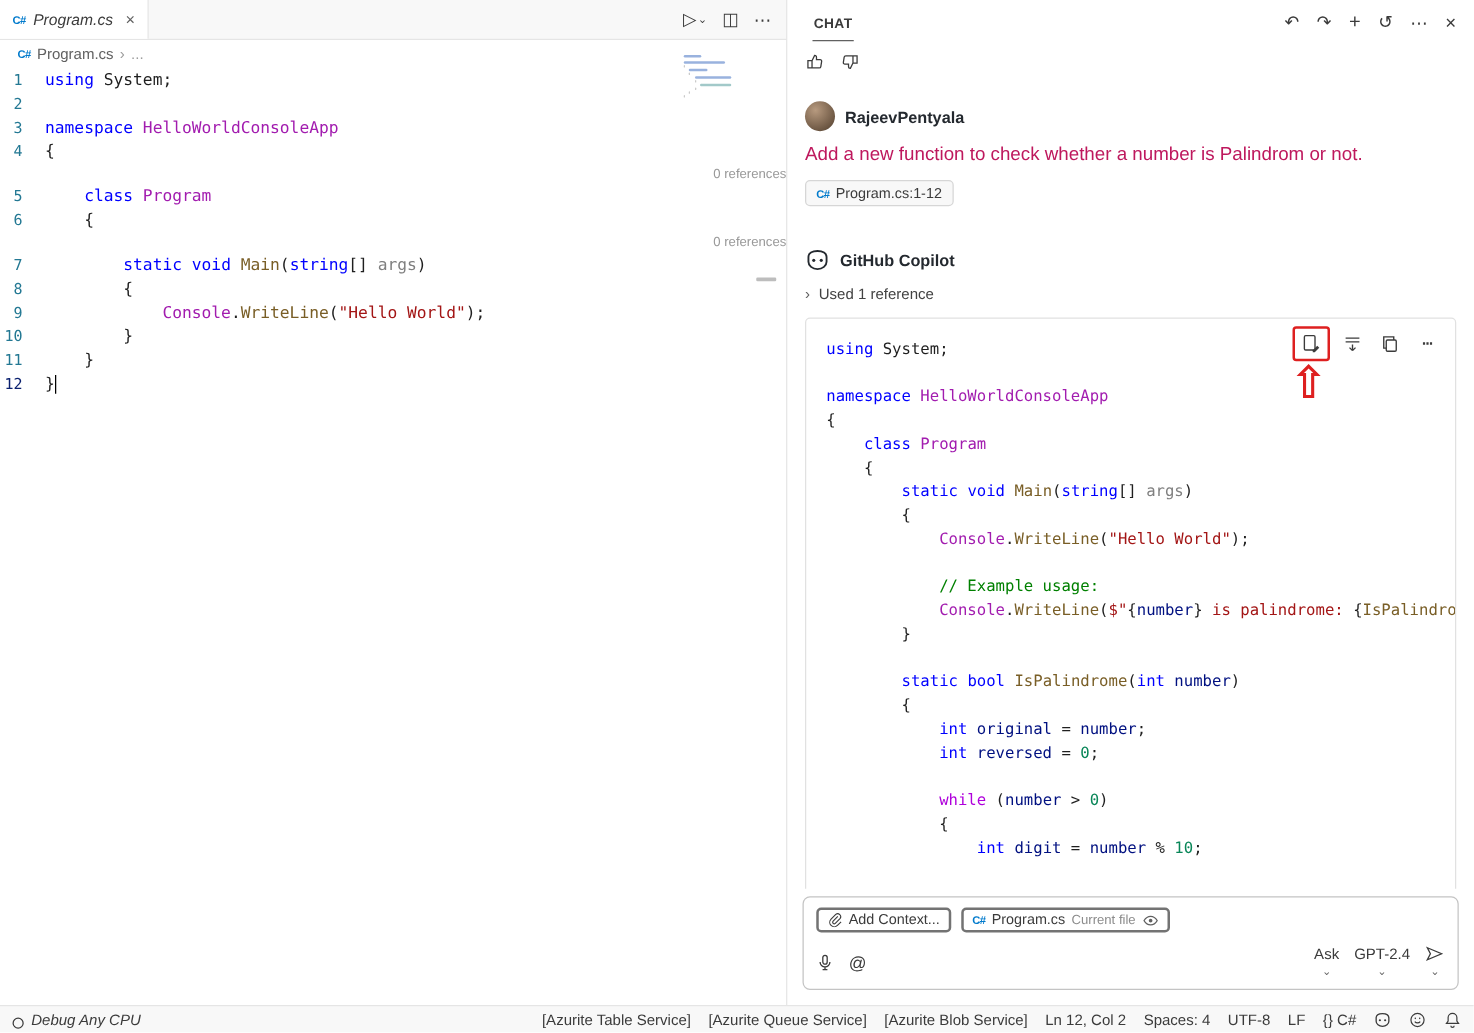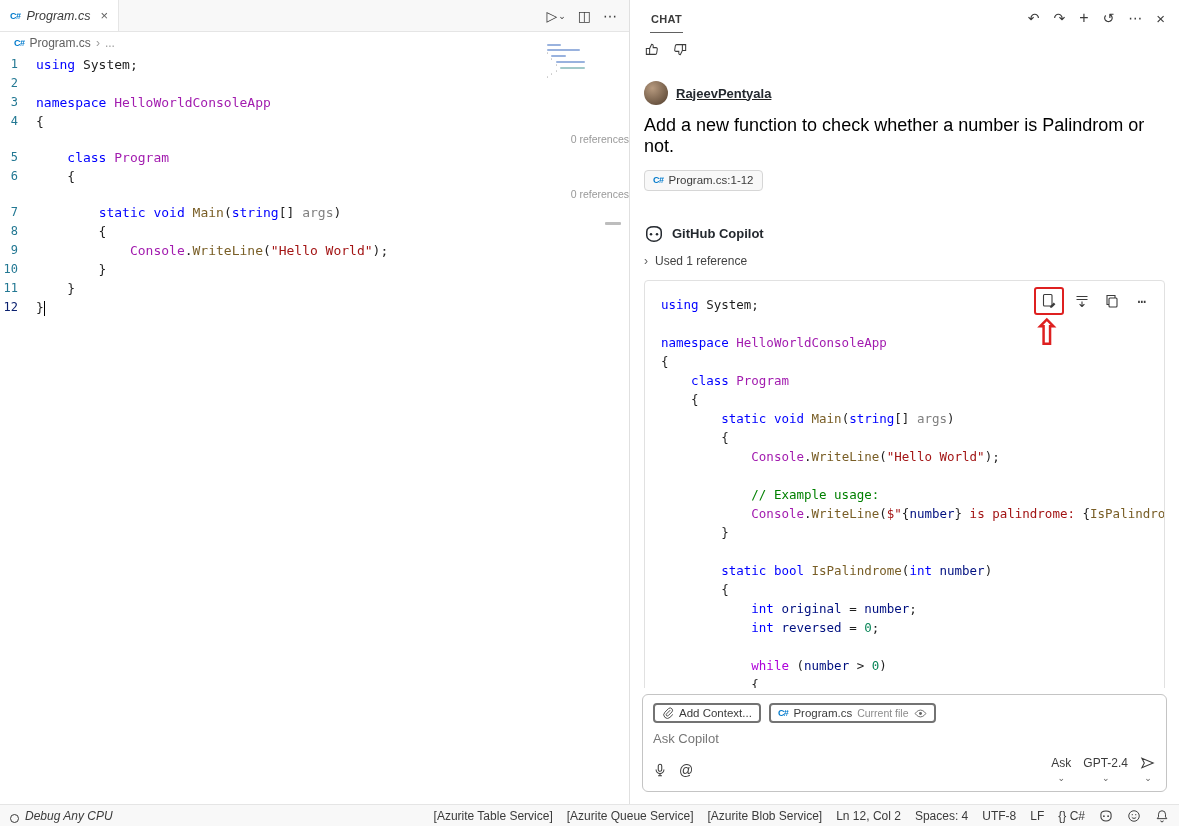--- a/index.html
+++ b/index.html
@@ -42,25 +42,25 @@
   .chat-pane { flex:1; display:flex; flex-direction:column; background:#fff; min-width:0; }
   .chat-header { height:36px; flex:none; display:flex; align-items:center; padding:0 14px 0 20px; }
   .chat-title { font-size:11px; font-weight:bold; color:#3b3b3b; letter-spacing:.3px; padding:9px 1px 7px; border-bottom:1px solid #616161; }
   .chat-header-icons { margin-left:auto; display:flex; align-items:center; gap:14px; color:#3b3b3b; font-size:14px; }
   .hicon { cursor:pointer; line-height:1; }
   .chat-body { flex:1; min-height:0; overflow:hidden; padding:0 14px; position:relative; }
 
   .thumbs { display:flex; gap:14px; margin-top:6px; }
   .icon-btn { display:inline-flex; align-items:center; justify-content:center; cursor:pointer; }
 
-  .user-block { display:flex; align-items:center; gap:8px; margin-top:24px;text-decoration:underline; }
+  .user-block { display:flex; align-items:center; gap:8px; margin-top:24px; }
   .avatar { width:24px; height:24px; border-radius:50%; flex:none;
     background:radial-gradient(circle at 35% 30%, #b79a7f, #6e5844 70%, #4a3a2c); }
   .sender-name { font-size:13px; font-weight:bold; color:#24292f; }
-  .chat-msg { margin-top:10px; font-size:18px; color:#000000; }
+  .chat-msg { margin-top:10px; font-size:15px; color:#be185d; }
   .chip-row { margin-top:12px; }
   .chip { display:inline-flex; align-items:center; gap:5px; height:21px; padding:0 8px;
     background:#f8f8f8; border:1px solid #d6d6d6; border-radius:4px; font-size:11.5px; color:#3b3b3b; cursor:pointer; }
 
   .copilot-block { display:flex; align-items:center; gap:8px; margin-top:33px; }
   .ref-row { display:flex; align-items:center; gap:7px; margin-top:10px; font-size:12px; color:#424242; cursor:pointer; }
   .ref-chev { color:#616161; font-size:12px; }
 
   .code-block { position:relative; margin-top:12px; border:1px solid #e1e1e1; border-radius:4px;
     background:#fff; padding:14px 16px; height:520px; overflow:hidden;
@@ -275,21 +275,20 @@
           <span class="input-chip">
             <span class="cs-icon">C#</span>
             <span>Program.cs</span>
             <span class="chip-muted">Current file</span>
             <svg width="13" height="13" viewBox="0 0 16 16">
                 <path d="M1.5 8S4 3.8 8 3.8 14.5 8 14.5 8 12 12.2 8 12.2 1.5 8 1.5 8z" fill="none" stroke="#616161" stroke-width="1.1"></path>
                 <circle cx="8" cy="8" r="1.8" fill="#616161"></circle>
               </svg>
           </span>
         </div>
-        <div class="input-placeholder">Ask Copilot</div>
         <div class="input-bottom">
           <span class="icon-btn">
             <svg width="14" height="14" viewBox="0 0 16 16" fill="none" stroke="#3b3b3b" stroke-width="1.2">
                 <rect x="6" y="1.5" width="4" height="8" rx="2"></rect>
                 <path d="M3.5 7.5a4.5 4.5 0 009 0M8 12v2.5M5.8 14.5h4.4"></path>
               </svg>
           </span>
           <span class="at-sign">@</span>
           <span class="input-right">
             <span class="picker">

